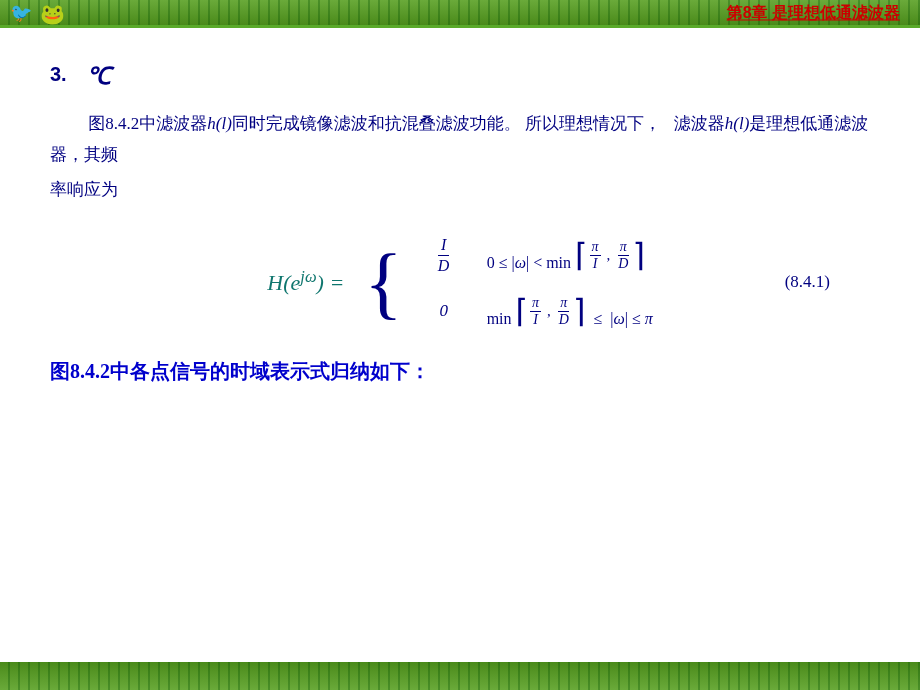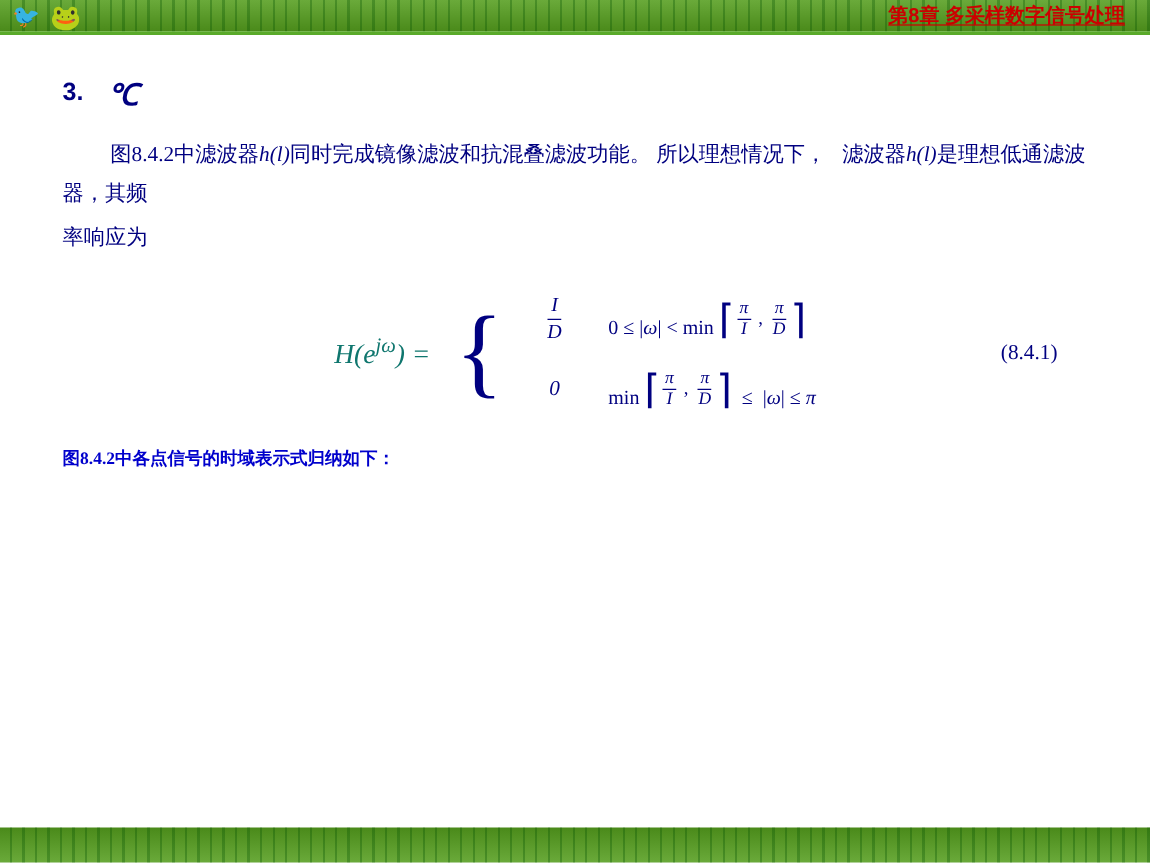--- a/index.html
+++ b/index.html
@@ -193,30 +193,30 @@
       border-bottom: 1px solid #000080;
       padding: 0 2px;
       font-size: 14px;
     }
     .bracket-frac .bf-den {
       padding: 0 2px;
       font-size: 14px;
     }
     .eq-label {
       position: absolute;
-      right: 24px;
+      right: 40px;
       top: 50%;
       transform: translateY(-50%);
       font-size: 17px;
       color: #000080;
       font-family: 'Times New Roman', serif;
     }
     
     .bottom-text {
-      font-size: 14px;
+      font-size: 20px;
       color: #0000cc;
       font-family: 'SimSun', 'Microsoft YaHei', serif;
       margin-top: 10px;
       font-weight: bold;
     }
     
     .bottom-bar {
       height: 28px;
       background: linear-gradient(to top, #6aaa3a, #4a8a1a);
       position: relative;
@@ -238,21 +238,21 @@
 <body>
 
 <div class="slide-container">
 
   <div class="top-bar">
     <div class="top-bar-grass"></div>
     <div class="top-icons">
       <span class="top-icon-bird">🐦</span>
       <span class="top-icon-frog">🐸</span>
     </div>
-    <div class="top-title">第8章  多采样数字信号处理</div>
+    <div class="top-title">第8章  是理想低通滤波器</div>
   </div>
 
   <div class="main-content">
 
     <div class="section-heading">
       <span class="section-number">3.</span>
       <span class="cursive-c">℃</span>
     </div>
 
     <div style="font-size:17px; line-height:1.8; color:#000080; font-family:'SimSun','Microsoft YaHei',serif; margin-bottom:5px;">

